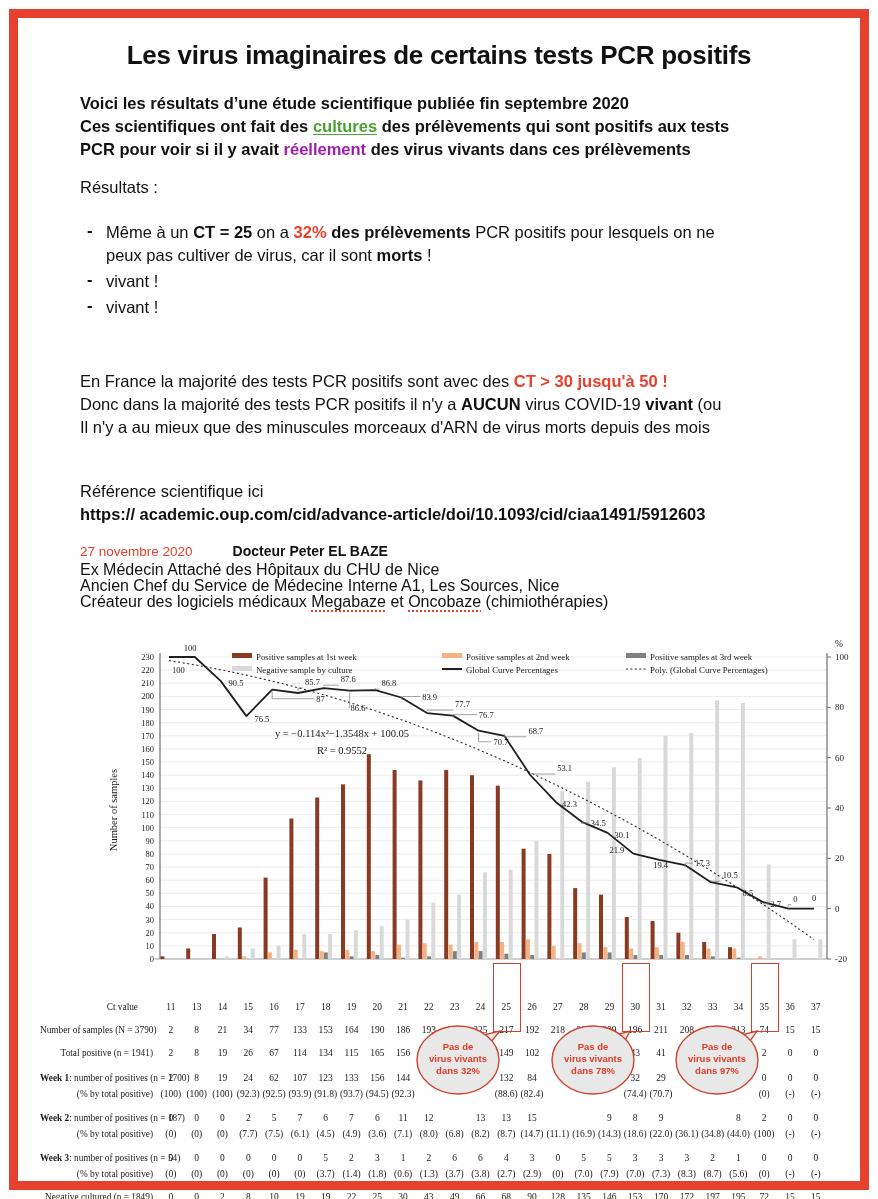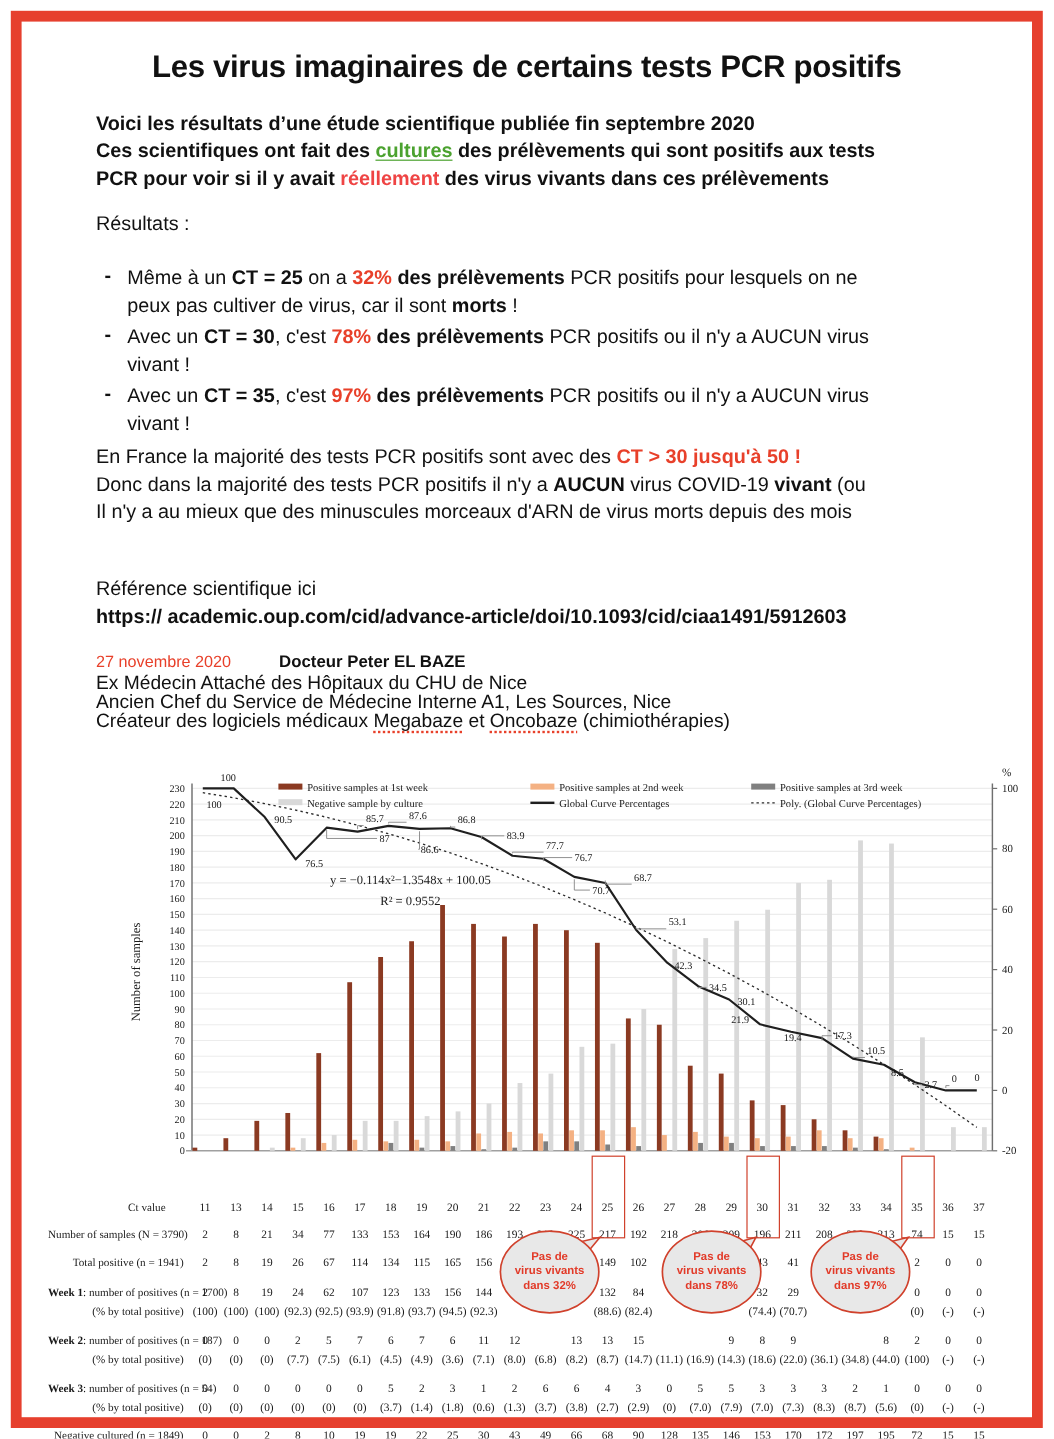--- a/index.html
+++ b/index.html
@@ -8,21 +8,21 @@
   .red-frame{position:absolute;inset:9px;border:9px solid #e6402e;pointer-events:none;z-index:50;}
   .abs{position:absolute;}
   .title{position:absolute;top:40px;left:0;width:878px;text-align:center;
          font-size:26px;font-weight:700;letter-spacing:-.3px;}
   .doc{position:absolute;left:80px;top:92px;width:740px;font-size:16.5px;line-height:23px;}
   .doc .ln{white-space:nowrap;}
   .s-n{font-weight:inherit;}
   .s-b{font-weight:700;}
   .s-rb{font-weight:700;color:#e8402a;}
   .s-g{font-weight:700;color:#4ba22f;text-decoration:underline;text-underline-offset:2px;}
-  .s-bl{font-weight:700;color:#ef4444;text-align:right;}
+  .s-bl{font-weight:700;color:#a21caf;text-align:right;}
   .s-dot{text-decoration:underline dotted #e8402a 2px;text-underline-offset:3px;}
   .s-cursor{display:inline-block;width:1.5px;height:17px;background:#111;vertical-align:-3px;margin-left:2px;}
   .bullet{position:relative;margin-bottom:3px;padding-left:26px;}
   .bullet .dash{position:absolute;left:7px;top:-2px;font-weight:700;}
   .byline{white-space:nowrap;font-size:13.5px;}
   .byline .date{color:#e8402a;}
   .byline .doctor{font-weight:700;margin-left:40px;font-size:14px;}
   .smalls{font-size:16px;line-height:16px;}
   
   #chart-svg,#balloon-svg{position:absolute;left:0;top:0;width:878px;height:1199px;pointer-events:none;}
@@ -56,26 +56,24 @@
     <div class="abs ln" style="top:84px;left:0;">Résultats :</div>
 
     <div class="abs" style="top:129px;left:0;">
       <div class="bullet">
         <span class="dash">-</span>
         <div class="ln"><span class="s-n">Même à un </span><span class="s-b">CT = 25</span><span class="s-n"> on a </span><span class="s-rb">32%</span><span class="s-b"> des prélèvements</span><span class="s-n"> PCR positifs pour lesquels on ne</span></div>
         <div class="ln"><span class="s-n">peux pas cultiver de virus, car il sont </span><span class="s-b">morts</span><span class="s-n"> !</span></div>
       </div>
       <div class="bullet">
         <span class="dash">-</span>
-        <div class="ln"><span class="s-n">Avec un </span><span class="s-b">CT = 30</span><span class="s-n">, c'est </span><span class="s-rb">78%</span><span class="s-b"> des prélèvements</span><span class="s-n"> PCR positifs ou il n'y a AUCUN virus</span></div>
         <div class="ln"><span class="s-n">vivant !</span></div>
       </div>
       <div class="bullet">
         <span class="dash">-</span>
-        <div class="ln"><span class="s-n">Avec un </span><span class="s-b">CT = 35</span><span class="s-n">, c'est </span><span class="s-rb">97%</span><span class="s-b"> des prélèvements</span><span class="s-n"> PCR positifs ou il n'y a AUCUN virus</span></div>
         <div class="ln"><span class="s-n">vivant !</span></div>
       </div>
     </div>
 
     <div class="abs" style="top:278px;left:0;">
       <div class="ln"><span class="s-n">En France la majorité des tests PCR positifs sont avec des </span><span class="s-rb">CT &gt; 30 jusqu'à 50 !</span></div>
       <div class="ln"><span class="s-n">Donc dans la majorité des tests PCR positifs il n'y a </span><span class="s-b">AUCUN</span><span class="s-n"> virus COVID-19 </span><span class="s-b">vivant</span><span class="s-n"> (ou</span></div>
       <div class="ln"><span class="s-n">Il n'y a au mieux que des minuscules morceaux d'ARN de virus morts depuis des mois</span></div>
     </div>
 

